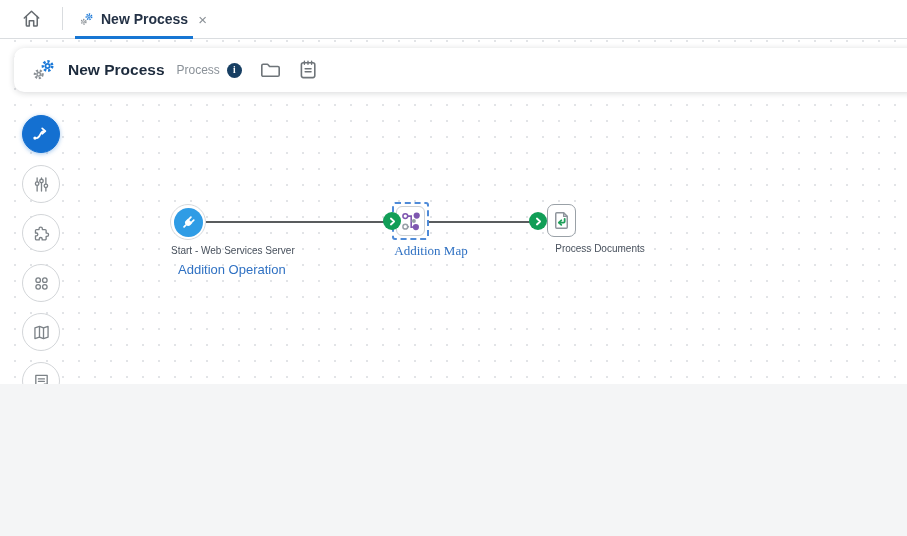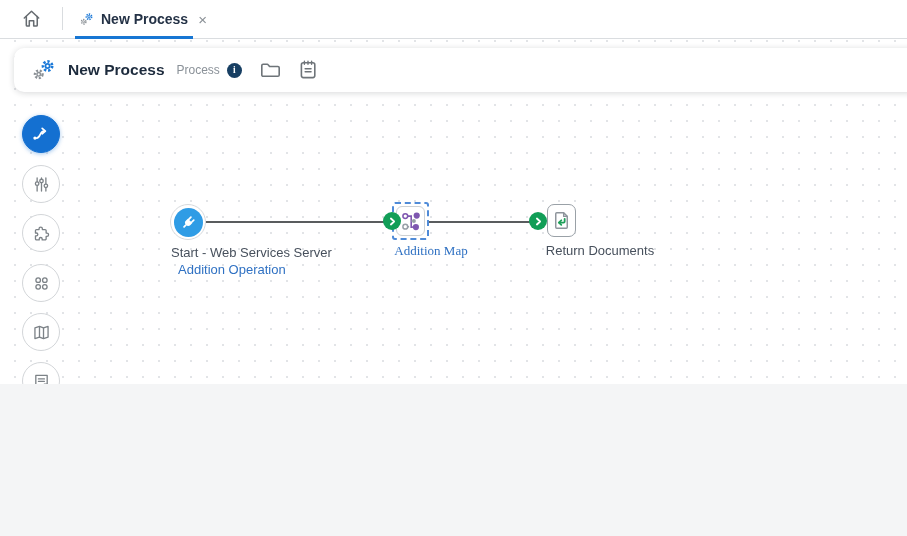--- a/index.html
+++ b/index.html
@@ -70,21 +70,21 @@
     width:18px; height:18px; border-radius:50%; background:#129e57; top:212px;
     display:flex; align-items:center; justify-content:center; cursor:pointer;
   }
   .map-select { left:392px; top:202px; width:37px; height:38px; border:2px dashed #4f8bd8; border-radius:3px; }
   .shape-box {
     background:#fff; border:1px solid #c6cacd; border-radius:6px;
     display:flex; align-items:center; justify-content:center; cursor:pointer;
   }
   .map-box { left:396px; top:206px; width:29px; height:30px; border-color:#cdd1d4; }
   .return-box { left:547px; top:204px; width:29px; height:33px; border-radius:7px; border-color:#9aa1a7; }
-  .node-label { font-size:13px; color:#47505c; white-space:nowrap; }
+  .node-label { font-size:10px; color:#47505c; white-space:nowrap; }
   .node-link { font-size:13px; color:#2f71c3; white-space:nowrap; cursor:pointer; }
   .lbl-start { left:171px; top:245px; }
   .lbl-start-op { left:178px; top:262px; }
   .lbl-map { left:371px; top:243px; width:120px; text-align:center;font-family:Liberation Serif, serif; }
   .lbl-return { left:540px; top:243px; width:120px; text-align:center; }
 </style>
 </head>
 <body>
 
 <div id="app">
@@ -248,15 +248,15 @@
   </div>
   <div class="flow-el arrow-dot" style="left:529px;">
     <svg width="11" height="11" viewBox="0 0 24 24" fill="none" stroke="#fff" stroke-width="4" stroke-linecap="round" stroke-linejoin="round">
       <polyline points="8.5,5.5 15.5,12 8.5,18.5"></polyline>
     </svg>
   </div>
 
   <div class="flow-el node-label lbl-start">Start - Web Services Server</div>
   <div class="flow-el node-link lbl-start-op">Addition Operation</div>
   <div class="flow-el node-link lbl-map">Addition Map</div>
-  <div class="flow-el node-label lbl-return">Return Documents</div>
+  <div class="flow-el node-label lbl-return">Process Documents</div>
 
 </div>
 
 </body></html>

